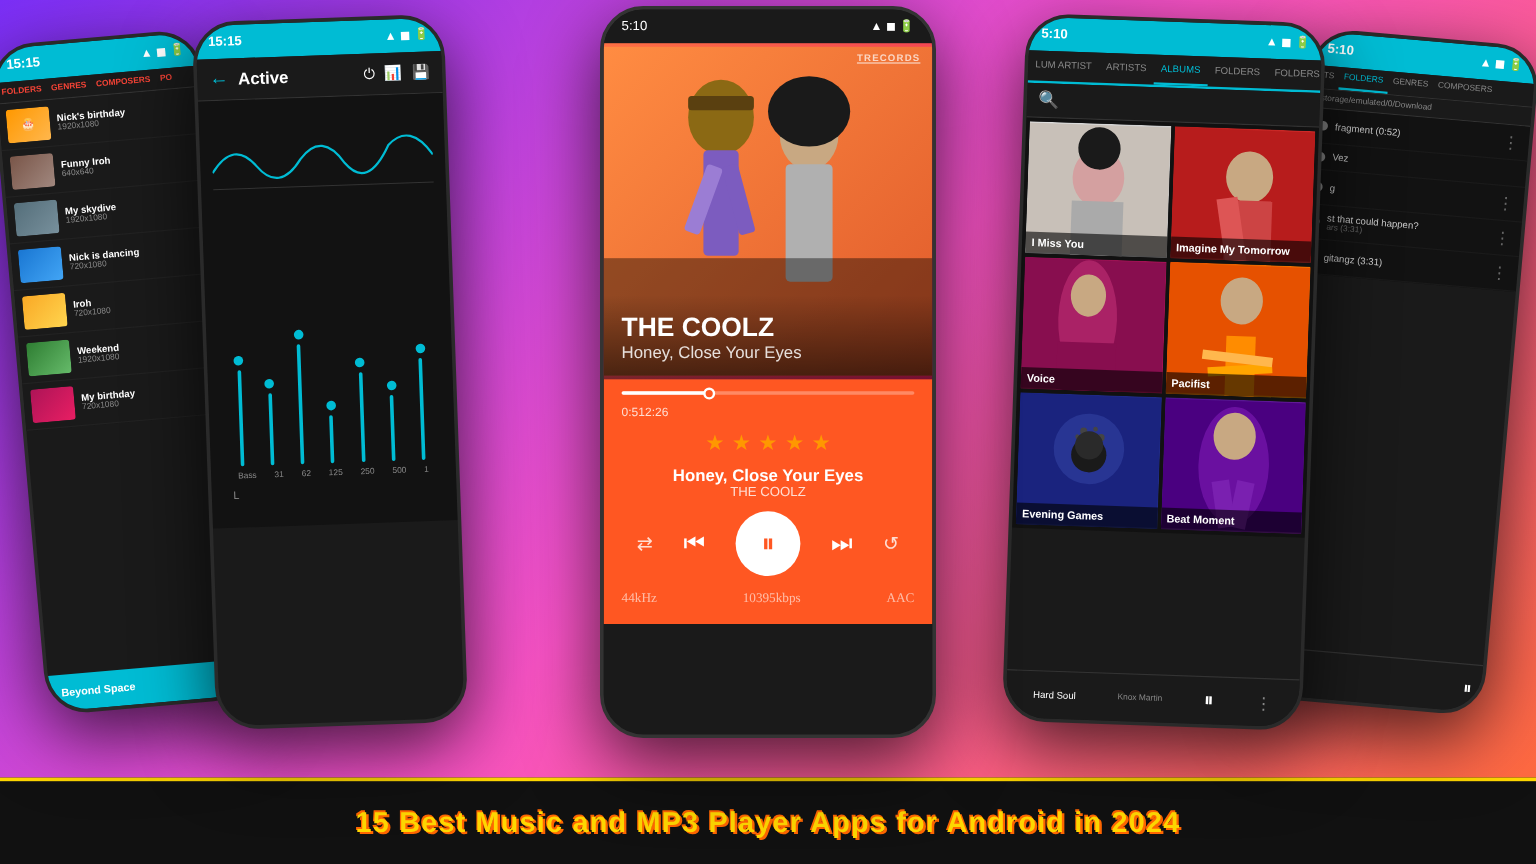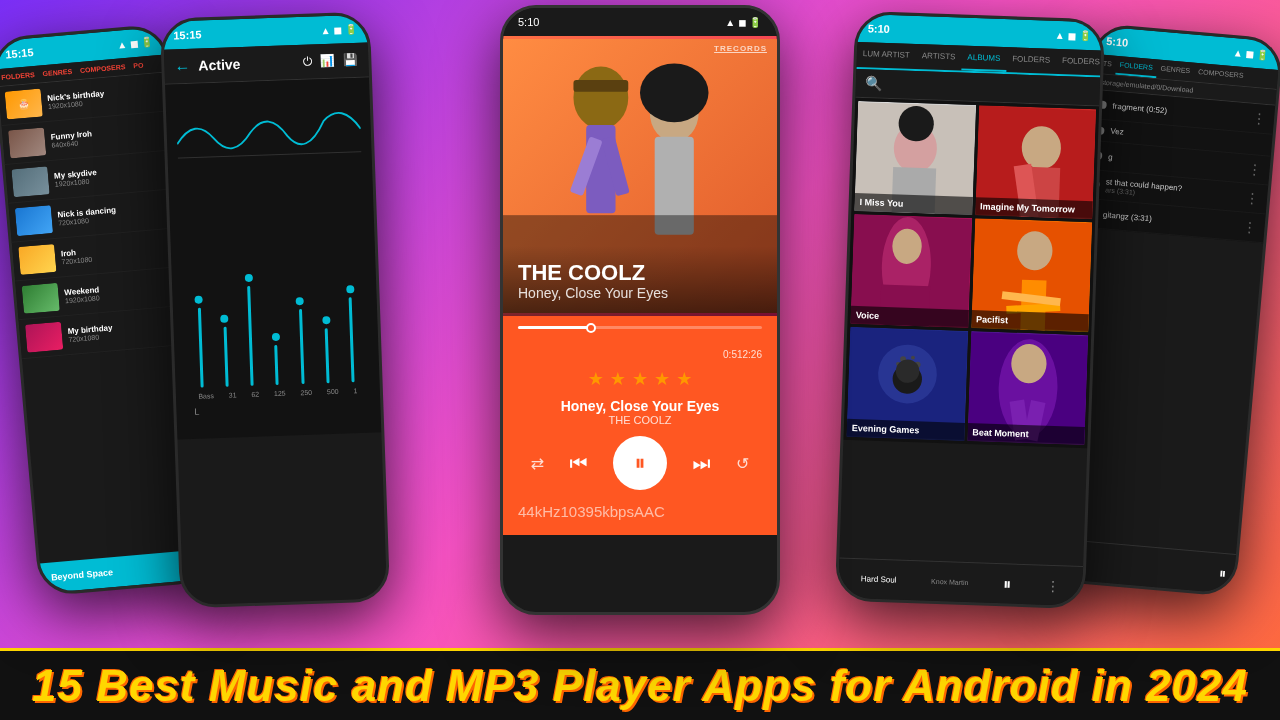--- a/index.html
+++ b/index.html
@@ -326,24 +326,24 @@
       border: 2px solid white;
       border-radius: 50%;
       position: absolute;
       top: -3px;
       left: 30%;
       transform: translateX(-50%);
     }
 
     .time-labels {
       display: flex;
-      justify-content: flex-end;
+      justify-content: flex-start;
       color: rgba(255,255,255,0.8);
       font-size: 10px;
-      margin-top: 20px;
+      margin-top: 10px;
     }
 
     .star-rating {
       display: flex;
       justify-content: center;
       gap: 6px;
       margin: 8px 0;
     }
 
     .star {
@@ -392,24 +392,25 @@
       display: flex;
       align-items: center;
       justify-content: center;
       color: #ff5722;
       font-size: 22px;
       cursor: pointer;
     }
 
     .audio-info {
       display: flex;
-      justify-content: flex-start;
+      justify-content: space-between;
       color: rgba(255,255,255,0.6);
-      font-size: 15px;
+      font-size: 11px;
       padding-top: 5px;
+      font-family: Liberation Serif, serif;
     }
 
     
     .p4-tabs {
       background: #1a1a1a;
       display: flex;
       gap: 0;
       border-bottom: 2px solid #00bcd4;
       overflow: hidden;
     }
@@ -545,25 +546,24 @@
     .bottom-banner {
       background: #111;
       height: 72px;
       display: flex;
       align-items: center;
       justify-content: center;
       border-top: 3px solid #ffd700;
     }
 
     .banner-text {
-      font-size: 44px;
+      font-size: 24px;
       font-weight: 900;
       color: #ffd700;
       text-shadow: 2px 2px 0 #ff6600, -1px -1px 0 #ff6600;
-      font-style: italic;
       text-align: left;
       letter-spacing: 1px;
     }
 
     
     .album-miss-you {
       background: linear-gradient(135deg, #e0e0e0, #bdbdbd);
       width: 100%;
       height: 100%;
       display: flex;

